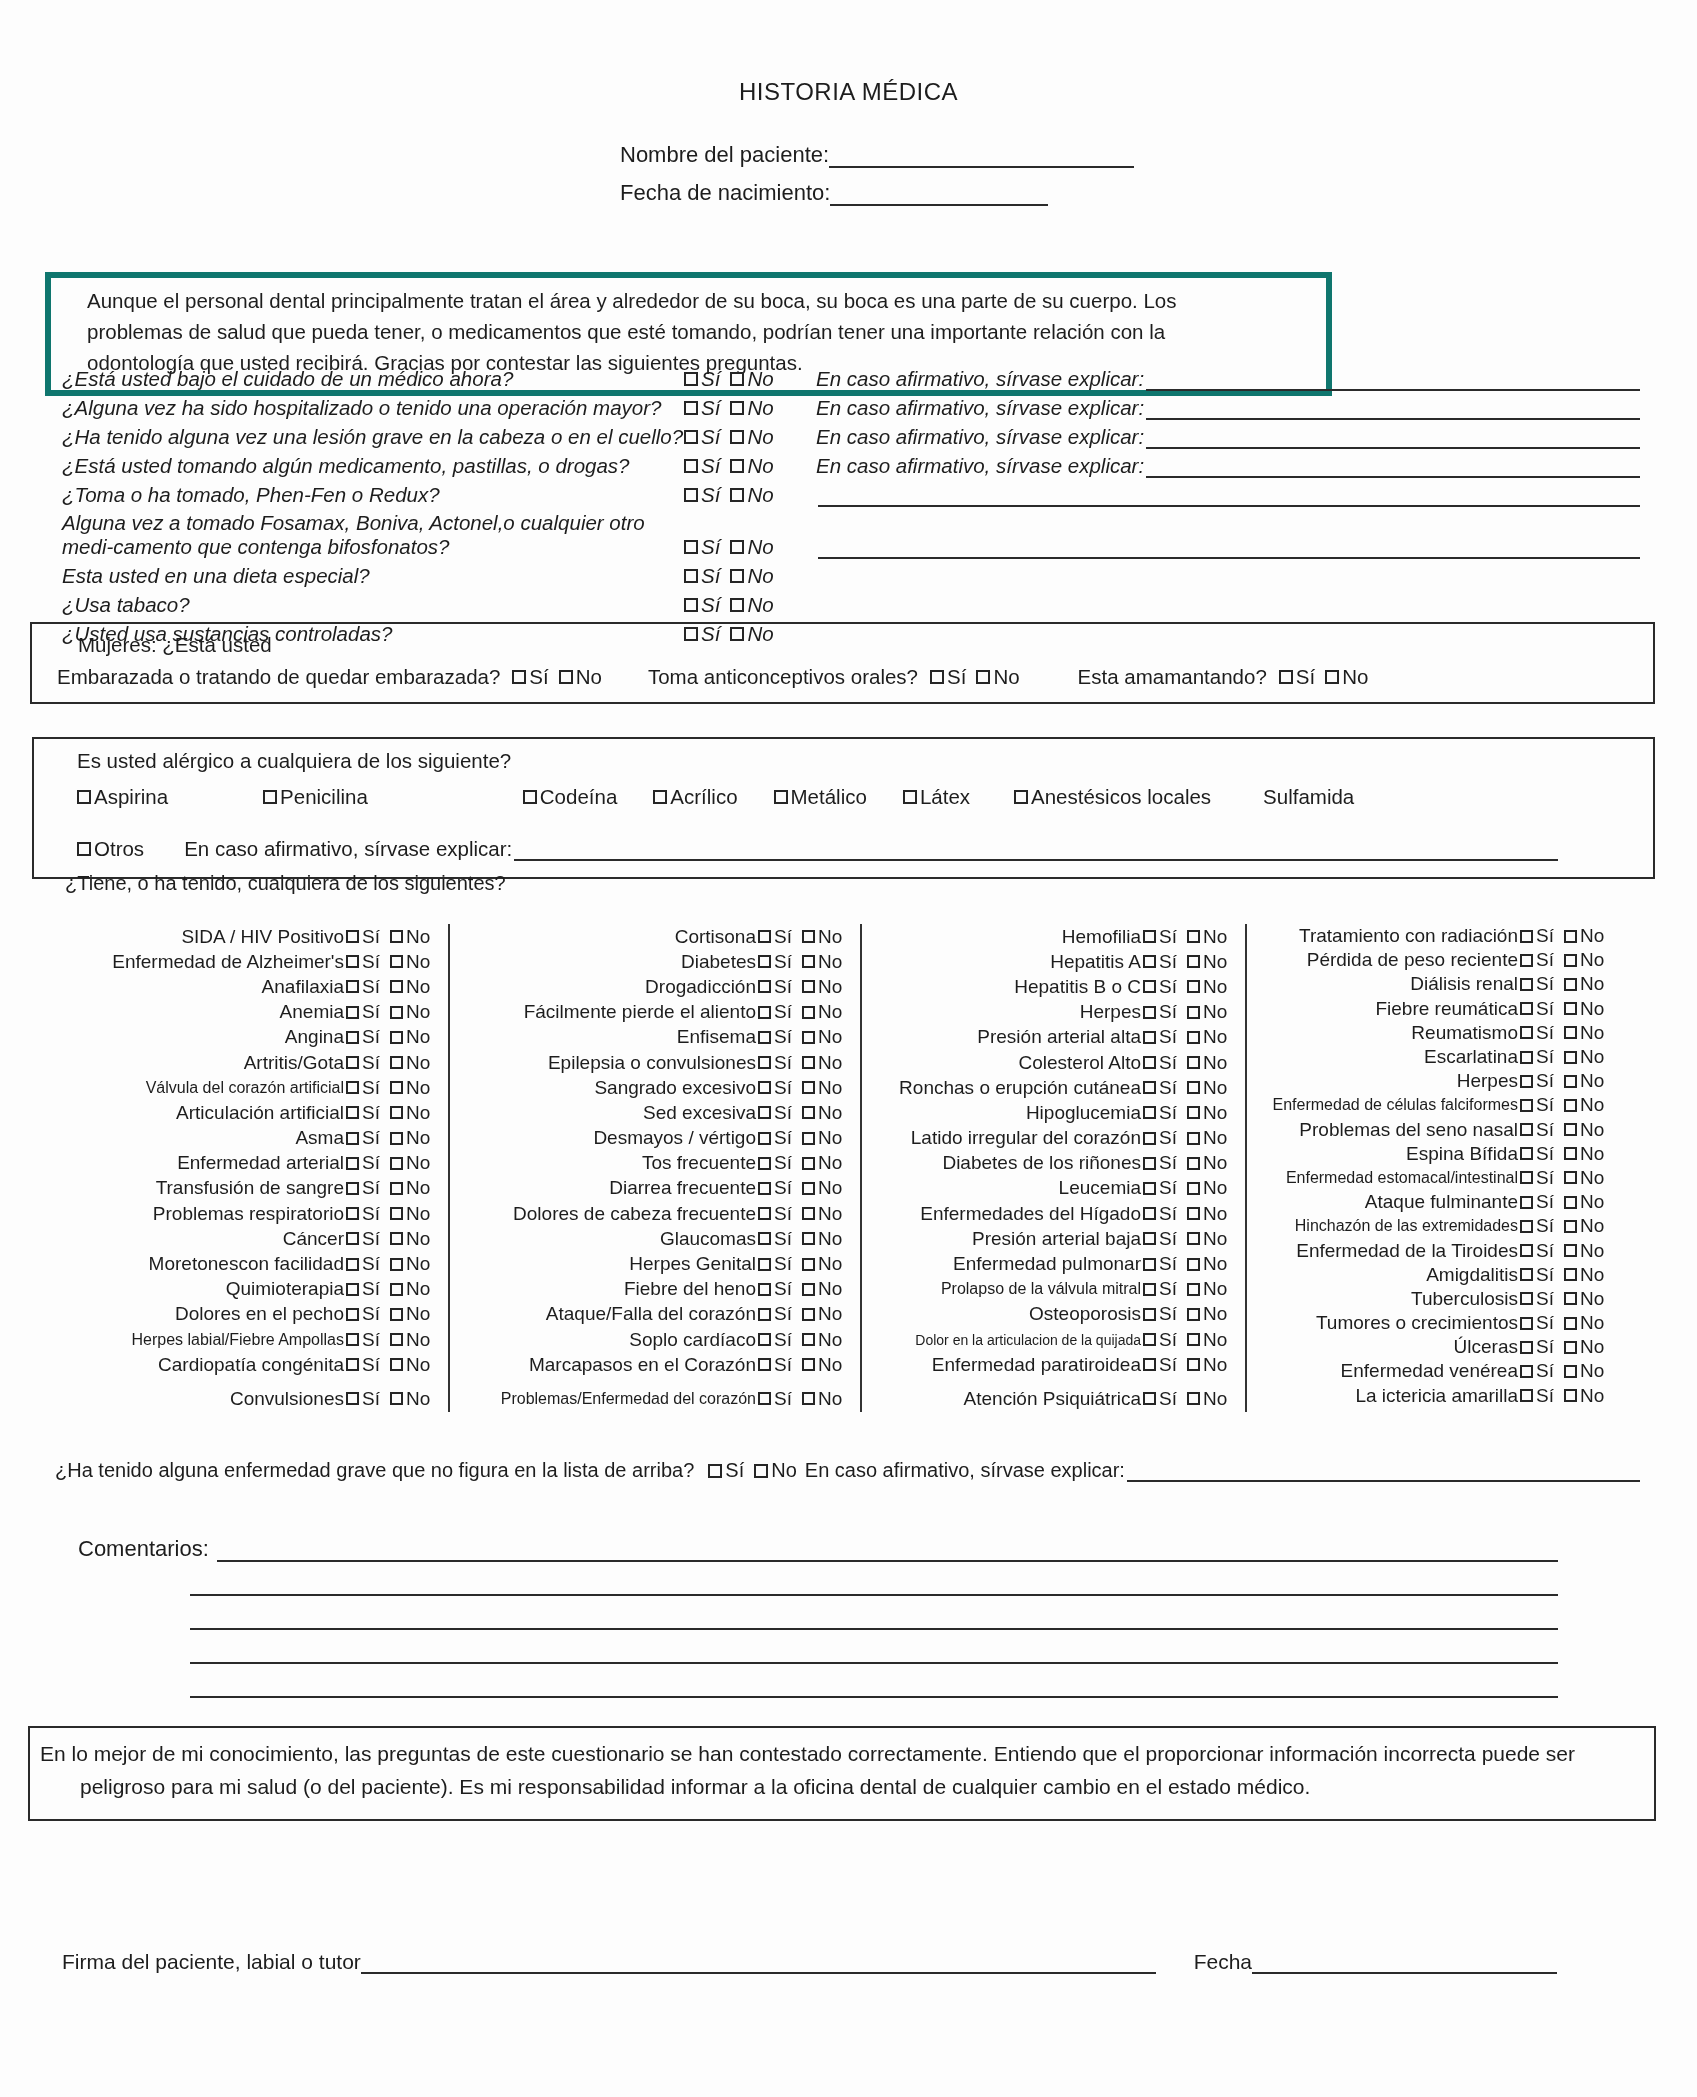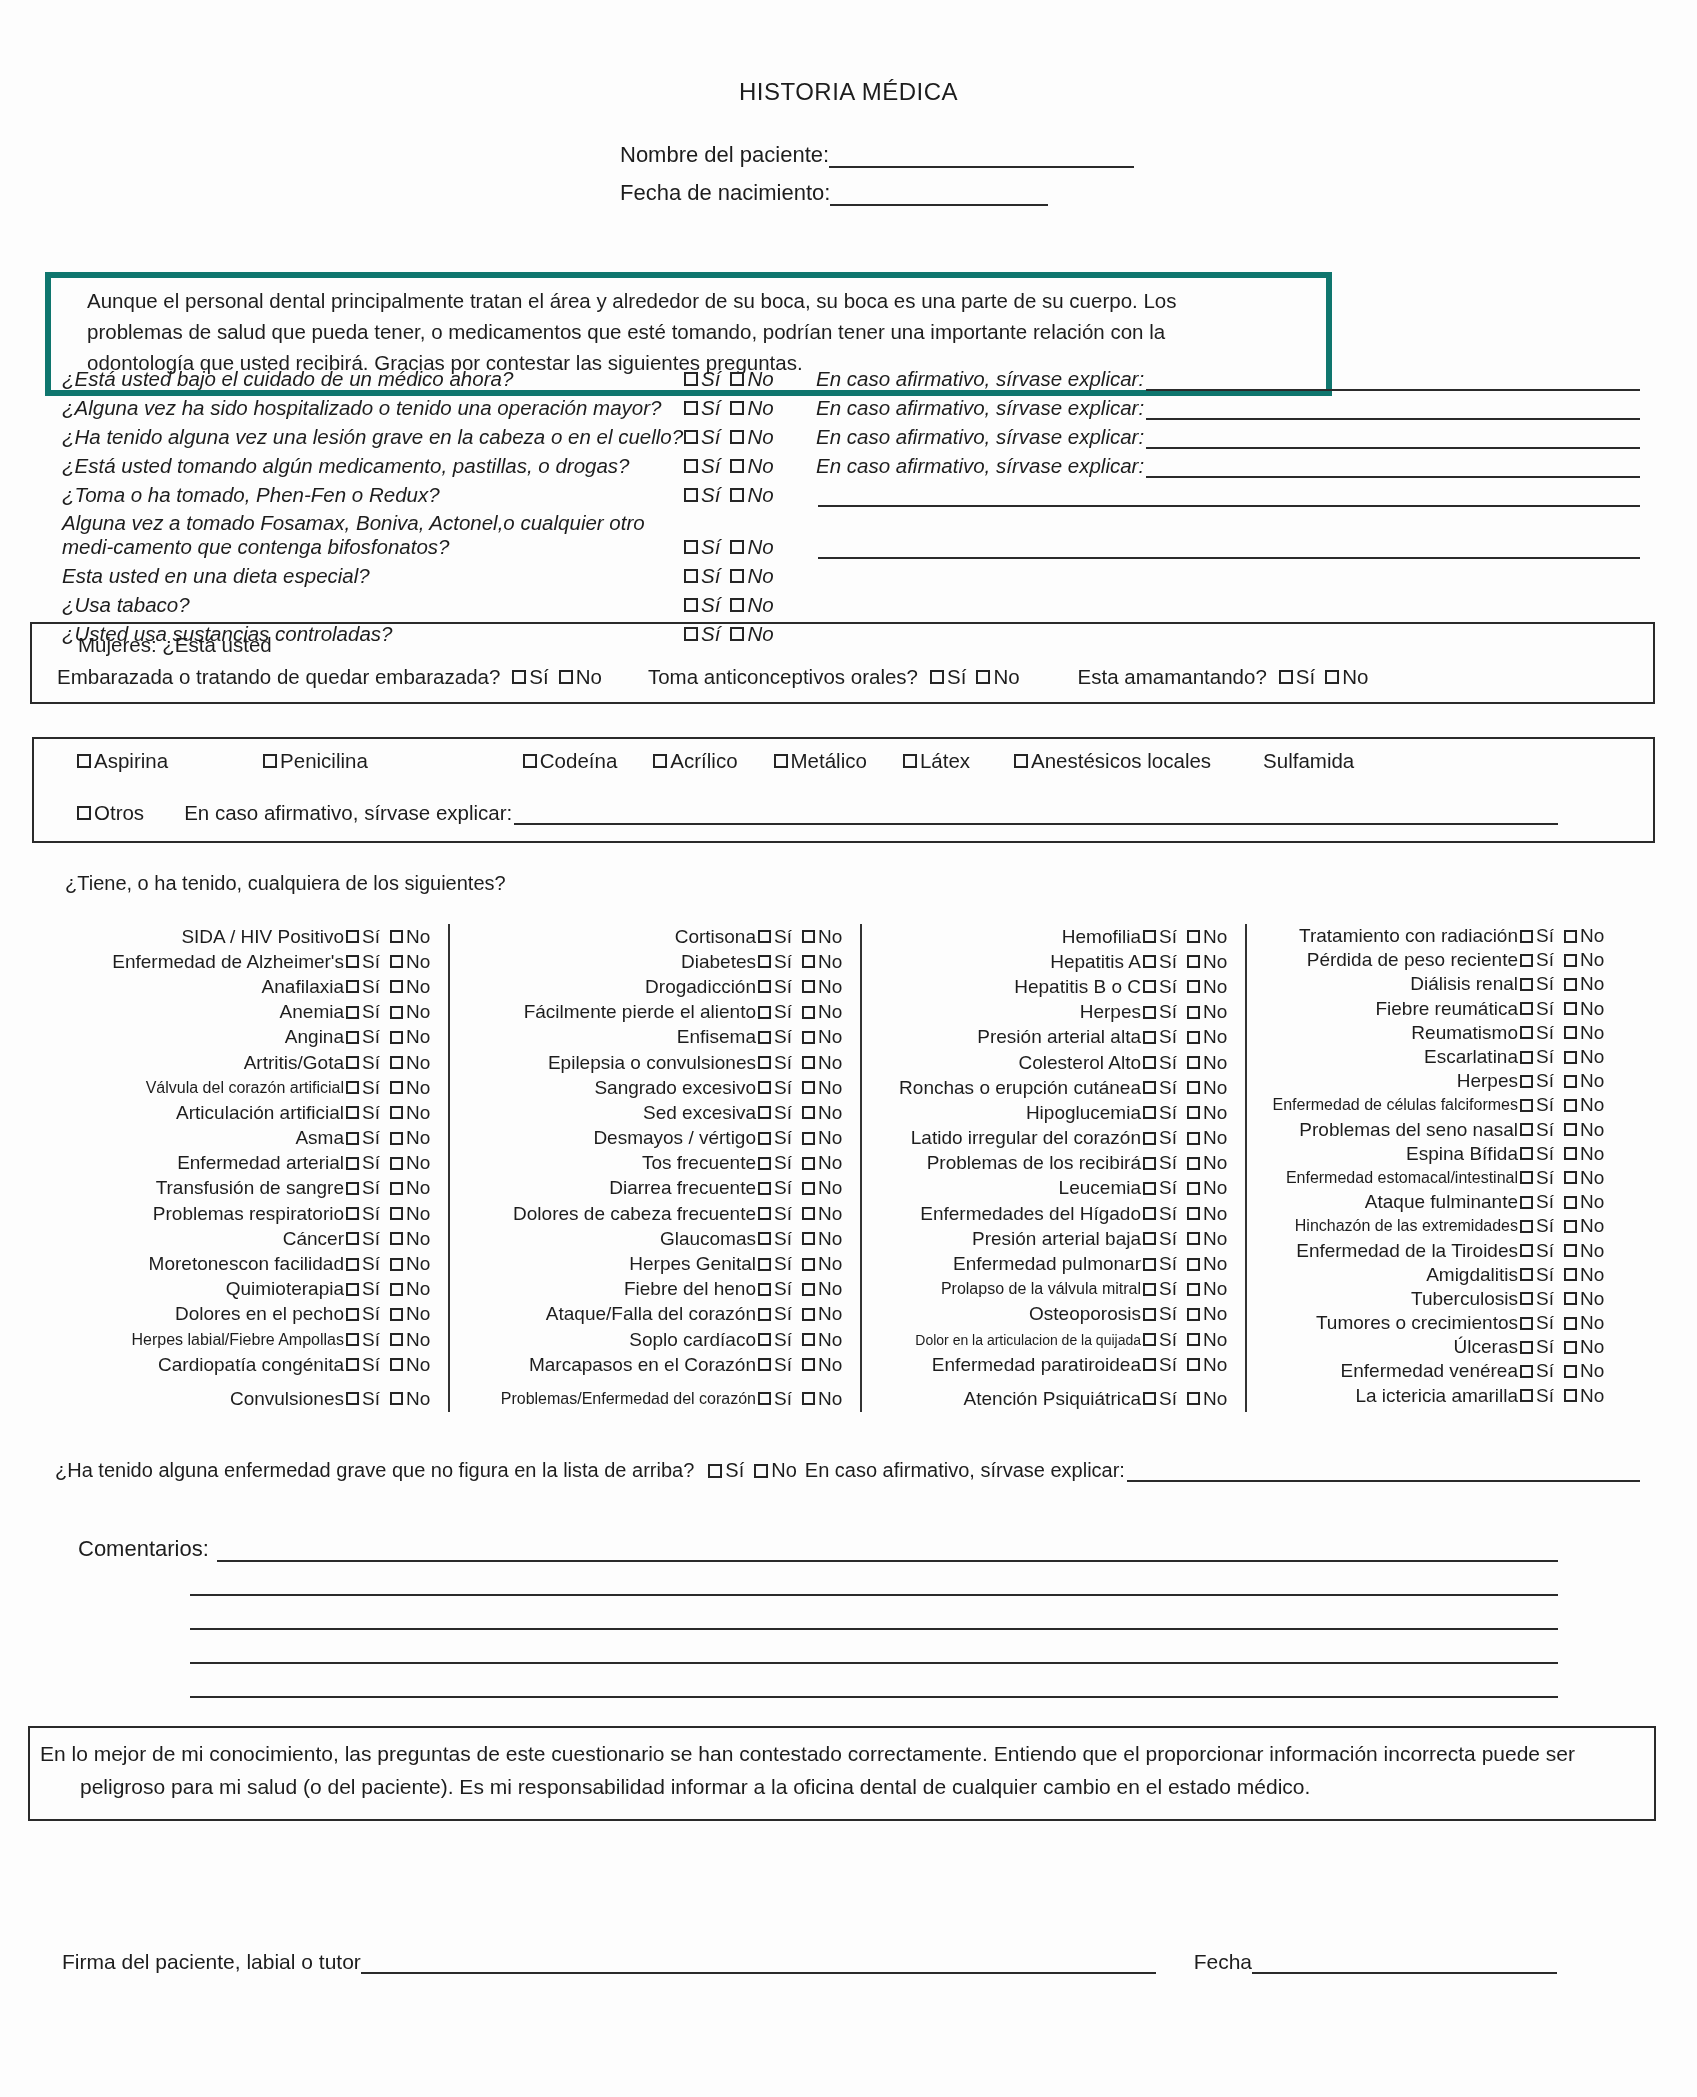--- a/index.html
+++ b/index.html
@@ -282,20 +282,21 @@
       <span class="cb"></span>
         <span class="cbl">Sí</span>
         <span class="gap"></span>
         <span class="cb"></span>
         <span class="cbl">No</span>
     </span>
   </div>
 </div>
 
 <div class="allergy-box">
+  <div class="al-header">Es usted alérgico a cualquiera de los siguiente?</div>
   <div class="al-row">
     <div class="al-items">
 
         <span class="al-item">
           <span class="cb"></span>
           <span>Aspirina</span>
         </span>
 
         <span class="al-item">
           <span class="cb"></span>
@@ -859,21 +860,21 @@
         <span class="yn">
           <span class="cb"></span>
           <span class="cbl">Sí</span>
           <span class="gap"></span>
           <span class="cb"></span>
           <span class="cbl">No</span>
         </span>
       </div>
 
       <div class="cond-row">
-        <span class="cond-label">Problemas de los recibirá</span>
+        <span class="cond-label">Diabetes de los riñones</span>
         <span class="yn">
           <span class="cb"></span>
           <span class="cbl">Sí</span>
           <span class="gap"></span>
           <span class="cb"></span>
           <span class="cbl">No</span>
         </span>
       </div>
 
       <div class="cond-row">

